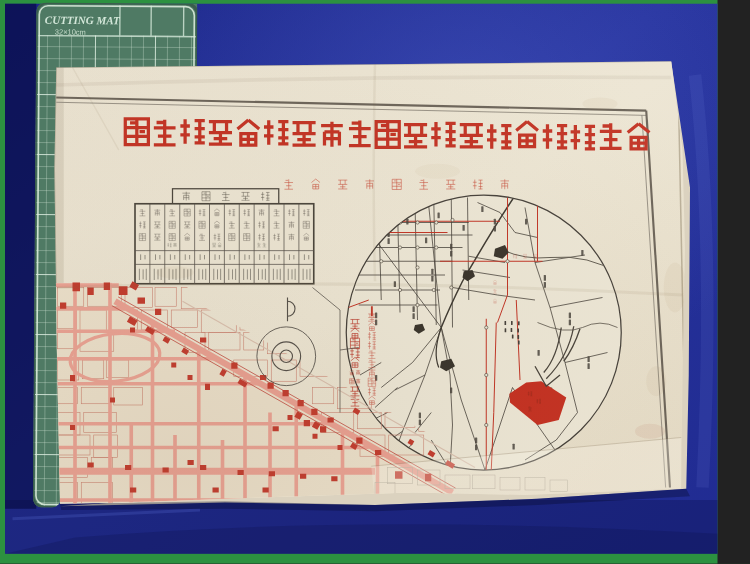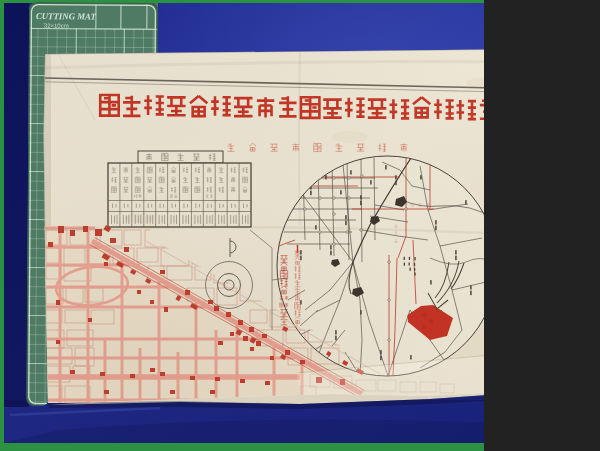--- a/index.html
+++ b/index.html
@@ -1,16 +1,16 @@
 <!DOCTYPE html>
 <html><head>
 <meta charset="utf-8">
 <style>
 html,body{margin:0;padding:0;background:#222;}
-#stage{position:relative;width:484px;height:451px;overflow:hidden;font-family:"Liberation Sans",sans-serif;}
+#stage{position:relative;width:574px;height:451px;overflow:hidden;font-family:"Liberation Sans",sans-serif;}
 </style>
 </head>
 <body>
 <div id="stage">
 <svg width="600" height="451" viewBox="0 0 600 451">
 <defs>
   <linearGradient id="bgGrad" x1="0" y1="0" x2="1" y2="1">
     <stop offset="0" stop-color="#1b2687"></stop>
     <stop offset="0.45" stop-color="#27339d"></stop>
     <stop offset="1" stop-color="#202b91"></stop>

